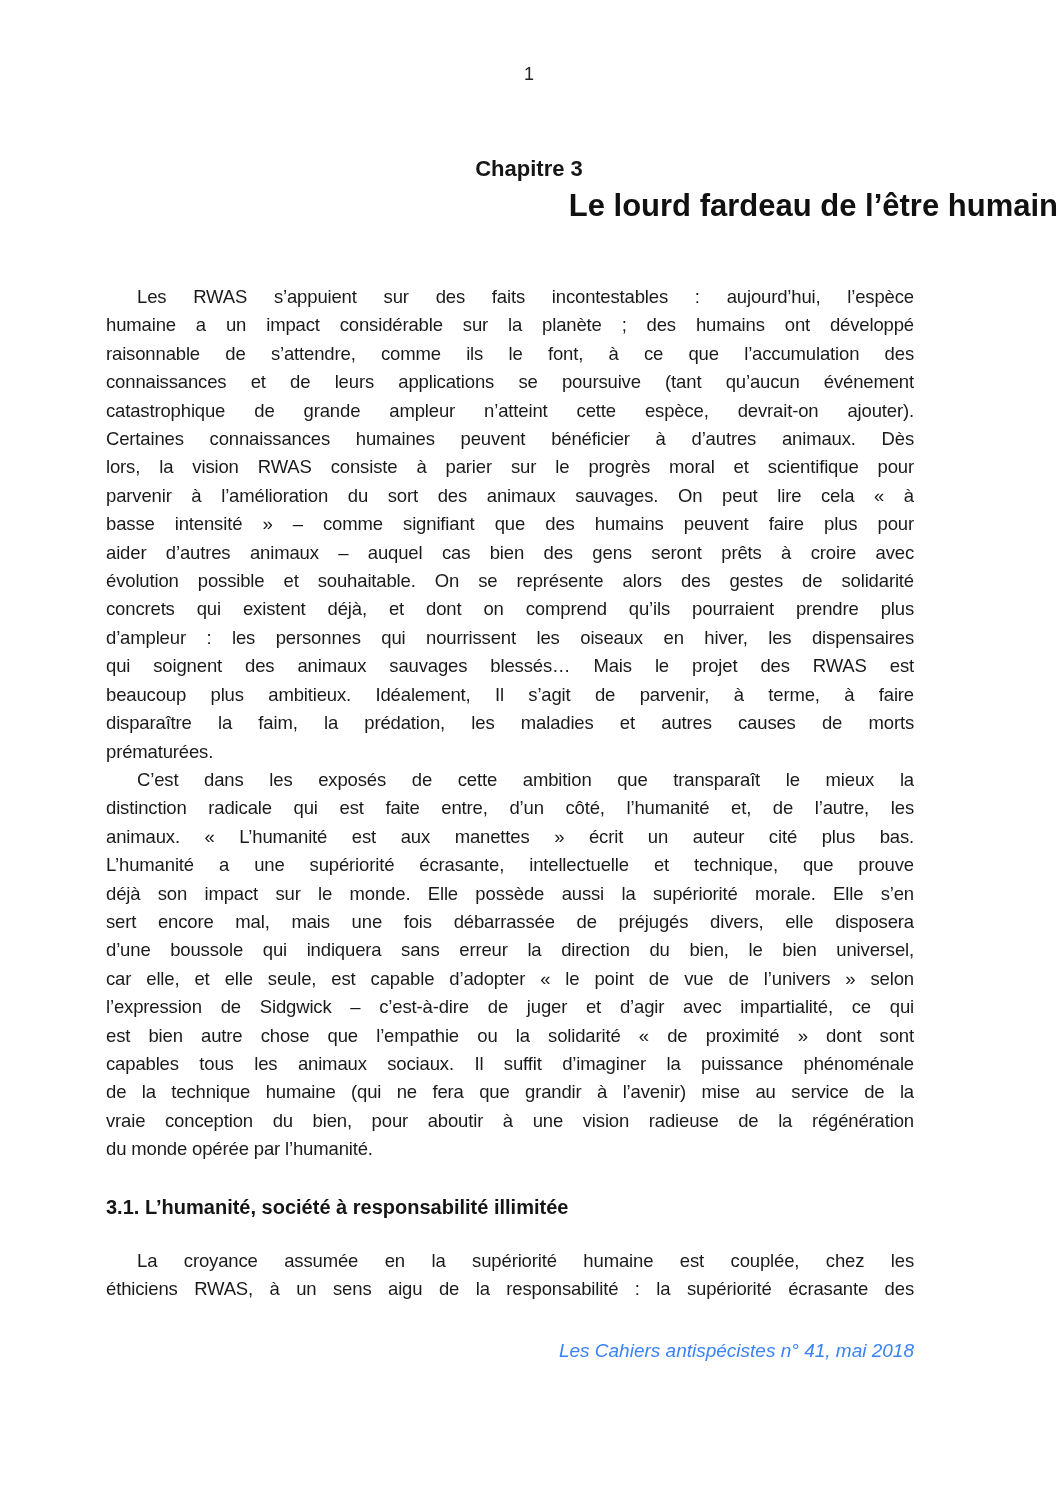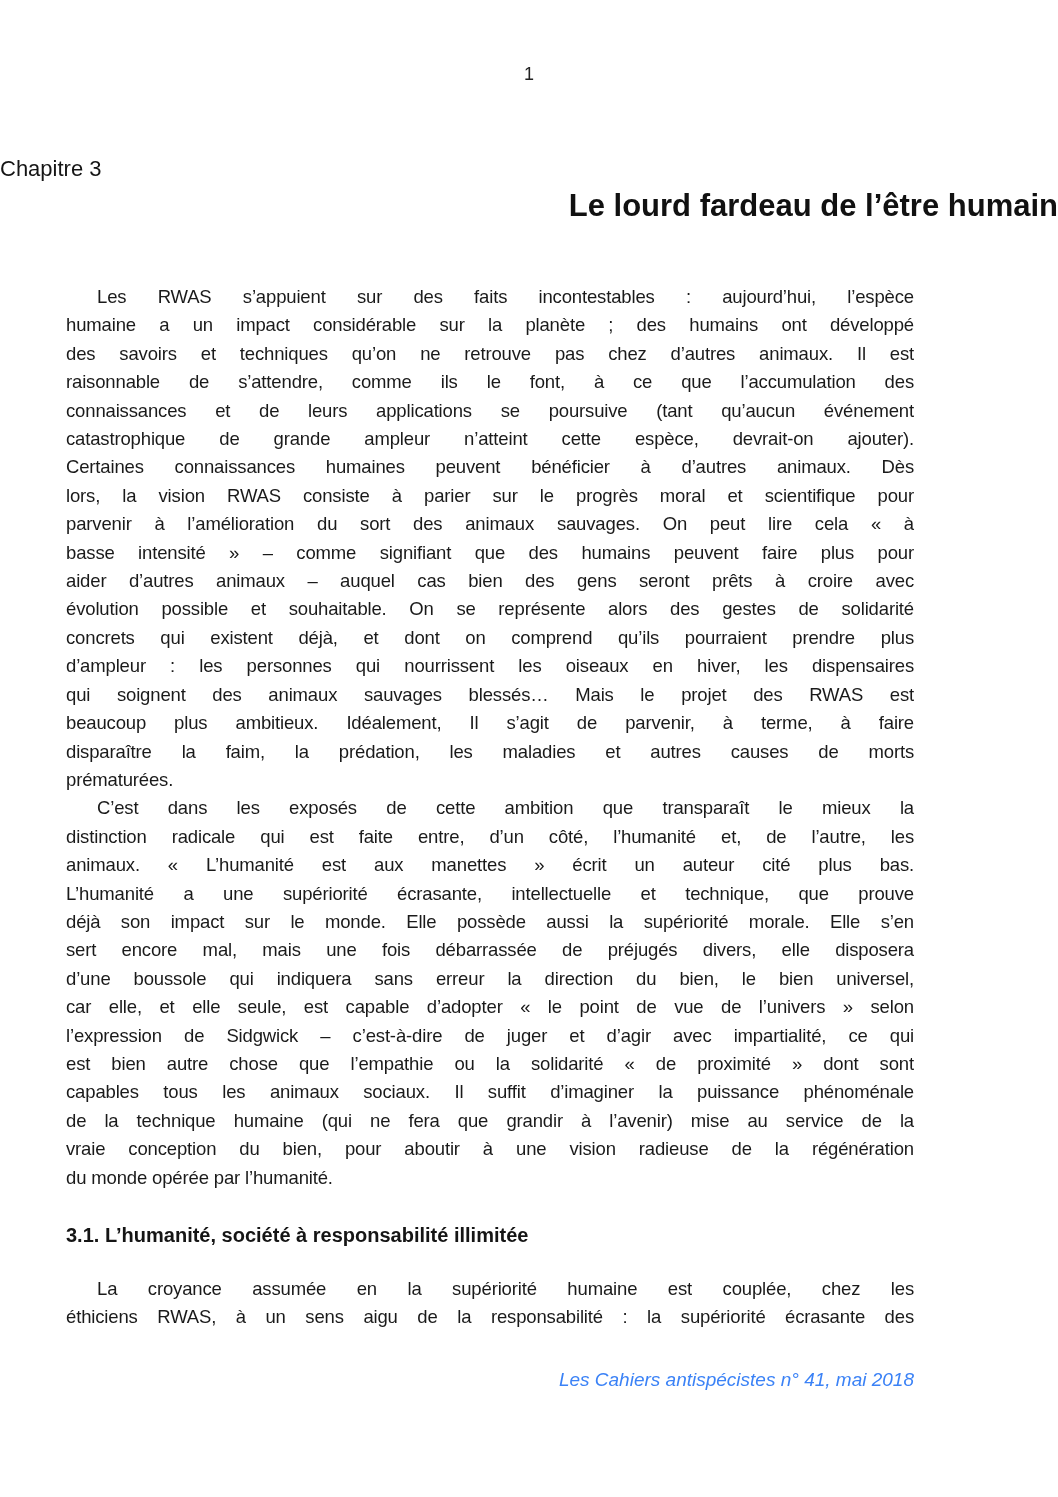--- a/index.html
+++ b/index.html
@@ -6,34 +6,34 @@
   .page {
     position: relative;
     width: 1058px;
     height: 1497px;
     background: #ffffff;
     overflow: hidden;
     font-family: "Liberation Sans", "DejaVu Sans", sans-serif;
     color: #1a1a1a;
   }
   .content {
-    margin-left: 66px;
+    margin-left: 106px;
     margin-right: 144px; 
   }
   .page-number {
     padding-top: 64px;
     text-align: center;
     font-size: 18px;
     line-height: 20px;
     color: #222222;
   }
   .chapter {
     margin-top: 72px;
-    text-align: left;
-    font-weight: normal;
+    text-align: center;
+    font-weight: bold;
     font-size: 22px;
     line-height: 26px;
     color: #151515;
   }
   .doc-title {
     margin: 4px 0 0 0;
     text-align: right;
     font-weight: bold;
     font-size: 31px;
     line-height: 40px;
@@ -77,21 +77,20 @@
 
   <div class="chapter">Chapitre 3</div>
 
   <h1 class="doc-title">Le lourd fardeau de l’être humain</h1>
 
   <div class="content">
     <div class="body-text">
       <div class="paragraph">
           <div class="line first">Les RWAS s’appuient sur des faits incontestables : aujourd’hui, l’espèce</div>
           <div class="line">humaine a un impact considérable sur la planète ; des humains ont développé</div>
-          <div class="line">des savoirs et techniques qu’on ne retrouve pas chez d’autres animaux. Il est</div>
           <div class="line">raisonnable de s’attendre, comme ils le font, à ce que l’accumulation des</div>
           <div class="line">connaissances et de leurs applications se poursuive (tant qu’aucun événement</div>
           <div class="line">catastrophique de grande ampleur n’atteint cette espèce, devrait-on ajouter).</div>
           <div class="line">Certaines connaissances humaines peuvent bénéficier à d’autres animaux. Dès</div>
           <div class="line">lors, la vision RWAS consiste à parier sur le progrès moral et scientifique pour</div>
           <div class="line">parvenir à l’amélioration du sort des animaux sauvages. On peut lire cela « à</div>
           <div class="line">basse intensité » – comme signifiant que des humains peuvent faire plus pour</div>
           <div class="line">aider d’autres animaux – auquel cas bien des gens seront prêts à croire avec</div>
           <div class="line">évolution possible et souhaitable. On se représente alors des gestes de solidarité</div>
           <div class="line">concrets qui existent déjà, et dont on comprend qu’ils pourraient prendre plus</div>

